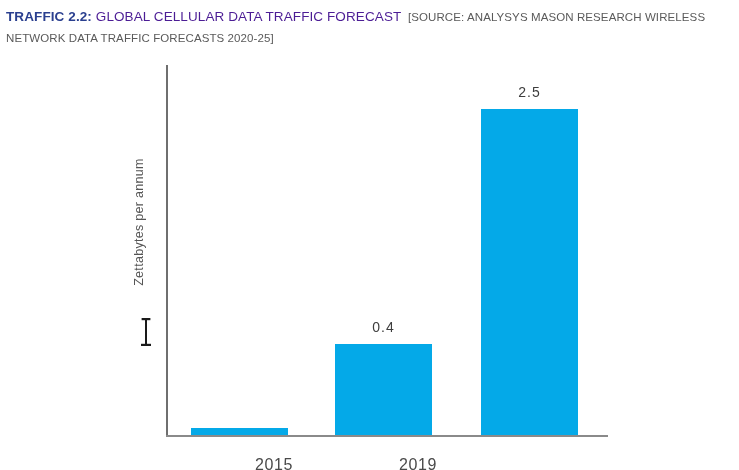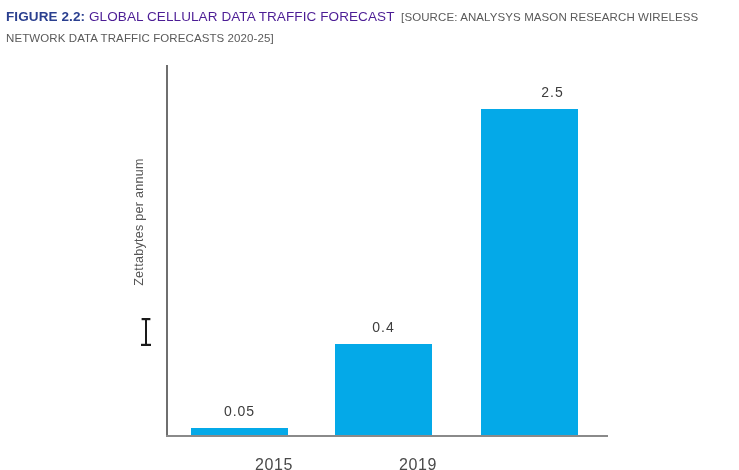--- a/index.html
+++ b/index.html
@@ -127,37 +127,36 @@
     left: 141px;
     top: 318px;
     width: 12px;
     height: 28px;
   }
 </style>
 </head>
 <body>
 
 <div id="caption">
-  <span class="cap-figure">FIGURE 2.2:</span><span class="cap-title"> </span><span class="cap-title">GLOBAL CELLULAR DATA TRAFFIC FORECAST</span><span class="cap-source">&nbsp; </span><span class="cap-source">[SOURCE: ANALYSYS MASON RESEARCH WIRELESS NETWORK DATA TRAFFIC FORECASTS 2020-25]</span>
+  <span class="cap-figure">TRAFFIC 2.2:</span><span class="cap-title"> </span><span class="cap-title">GLOBAL CELLULAR DATA TRAFFIC FORECAST</span><span class="cap-source">&nbsp; </span><span class="cap-source">[SOURCE: ANALYSYS MASON RESEARCH WIRELESS NETWORK DATA TRAFFIC FORECASTS 2020-25]</span>
 </div>
 
 <div id="plot">
 
   <div id="y-axis-line"></div>
   <div id="x-axis-line"></div>
 
   <div id="y-axis-title">Zettabytes per annum</div>
 
   <div class="bar" id="bar-0" style="left: 191px; width: 97px; height: 7px; top: 428px; background: rgb(4, 169, 232);"></div>
   <div class="bar" id="bar-1" style="left: 335px; width: 97px; height: 91px; top: 344px; background: rgb(4, 169, 232);"></div>
   <div class="bar" id="bar-2" style="left: 481px; width: 97px; height: 326px; top: 109px; background: rgb(4, 169, 232);"></div>
 
-  <div class="bar-label" id="bar-label-0" style="left: 191px; width: 97px; top: 403px;">0.05</div>
   <div class="bar-label" id="bar-label-1" style="left: 335px; width: 97px; top: 319px;">0.4</div>
-  <div class="bar-label" id="bar-label-2" style="left: 504px; width: 97px; top: 84px;">2.5</div>
+  <div class="bar-label" id="bar-label-2" style="left: 481px; width: 97px; top: 84px;">2.5</div>
 
   <div class="tick-label" id="tick-0" style="left: 186px; width: 107px;">2015</div>
   <div class="tick-label" id="tick-1" style="left: 330px; width: 107px;">2019</div>
 
   <svg id="text-cursor" viewBox="0 0 12 28" xmlns="http://www.w3.org/2000/svg" style="left: 140px; top: 318px;">
     <rect x="5" y="1" width="2" height="26" fill="#1a1a1a"></rect>
     <rect x="1" y="0" width="10" height="2.2" fill="#1a1a1a"></rect>
     <rect x="1" y="25.8" width="10" height="2.2" fill="#1a1a1a"></rect>
     <rect x="0.2" y="0" width="1.4" height="4" fill="#ffffff"></rect>
     <rect x="10.4" y="0" width="1.4" height="4" fill="#ffffff"></rect>

